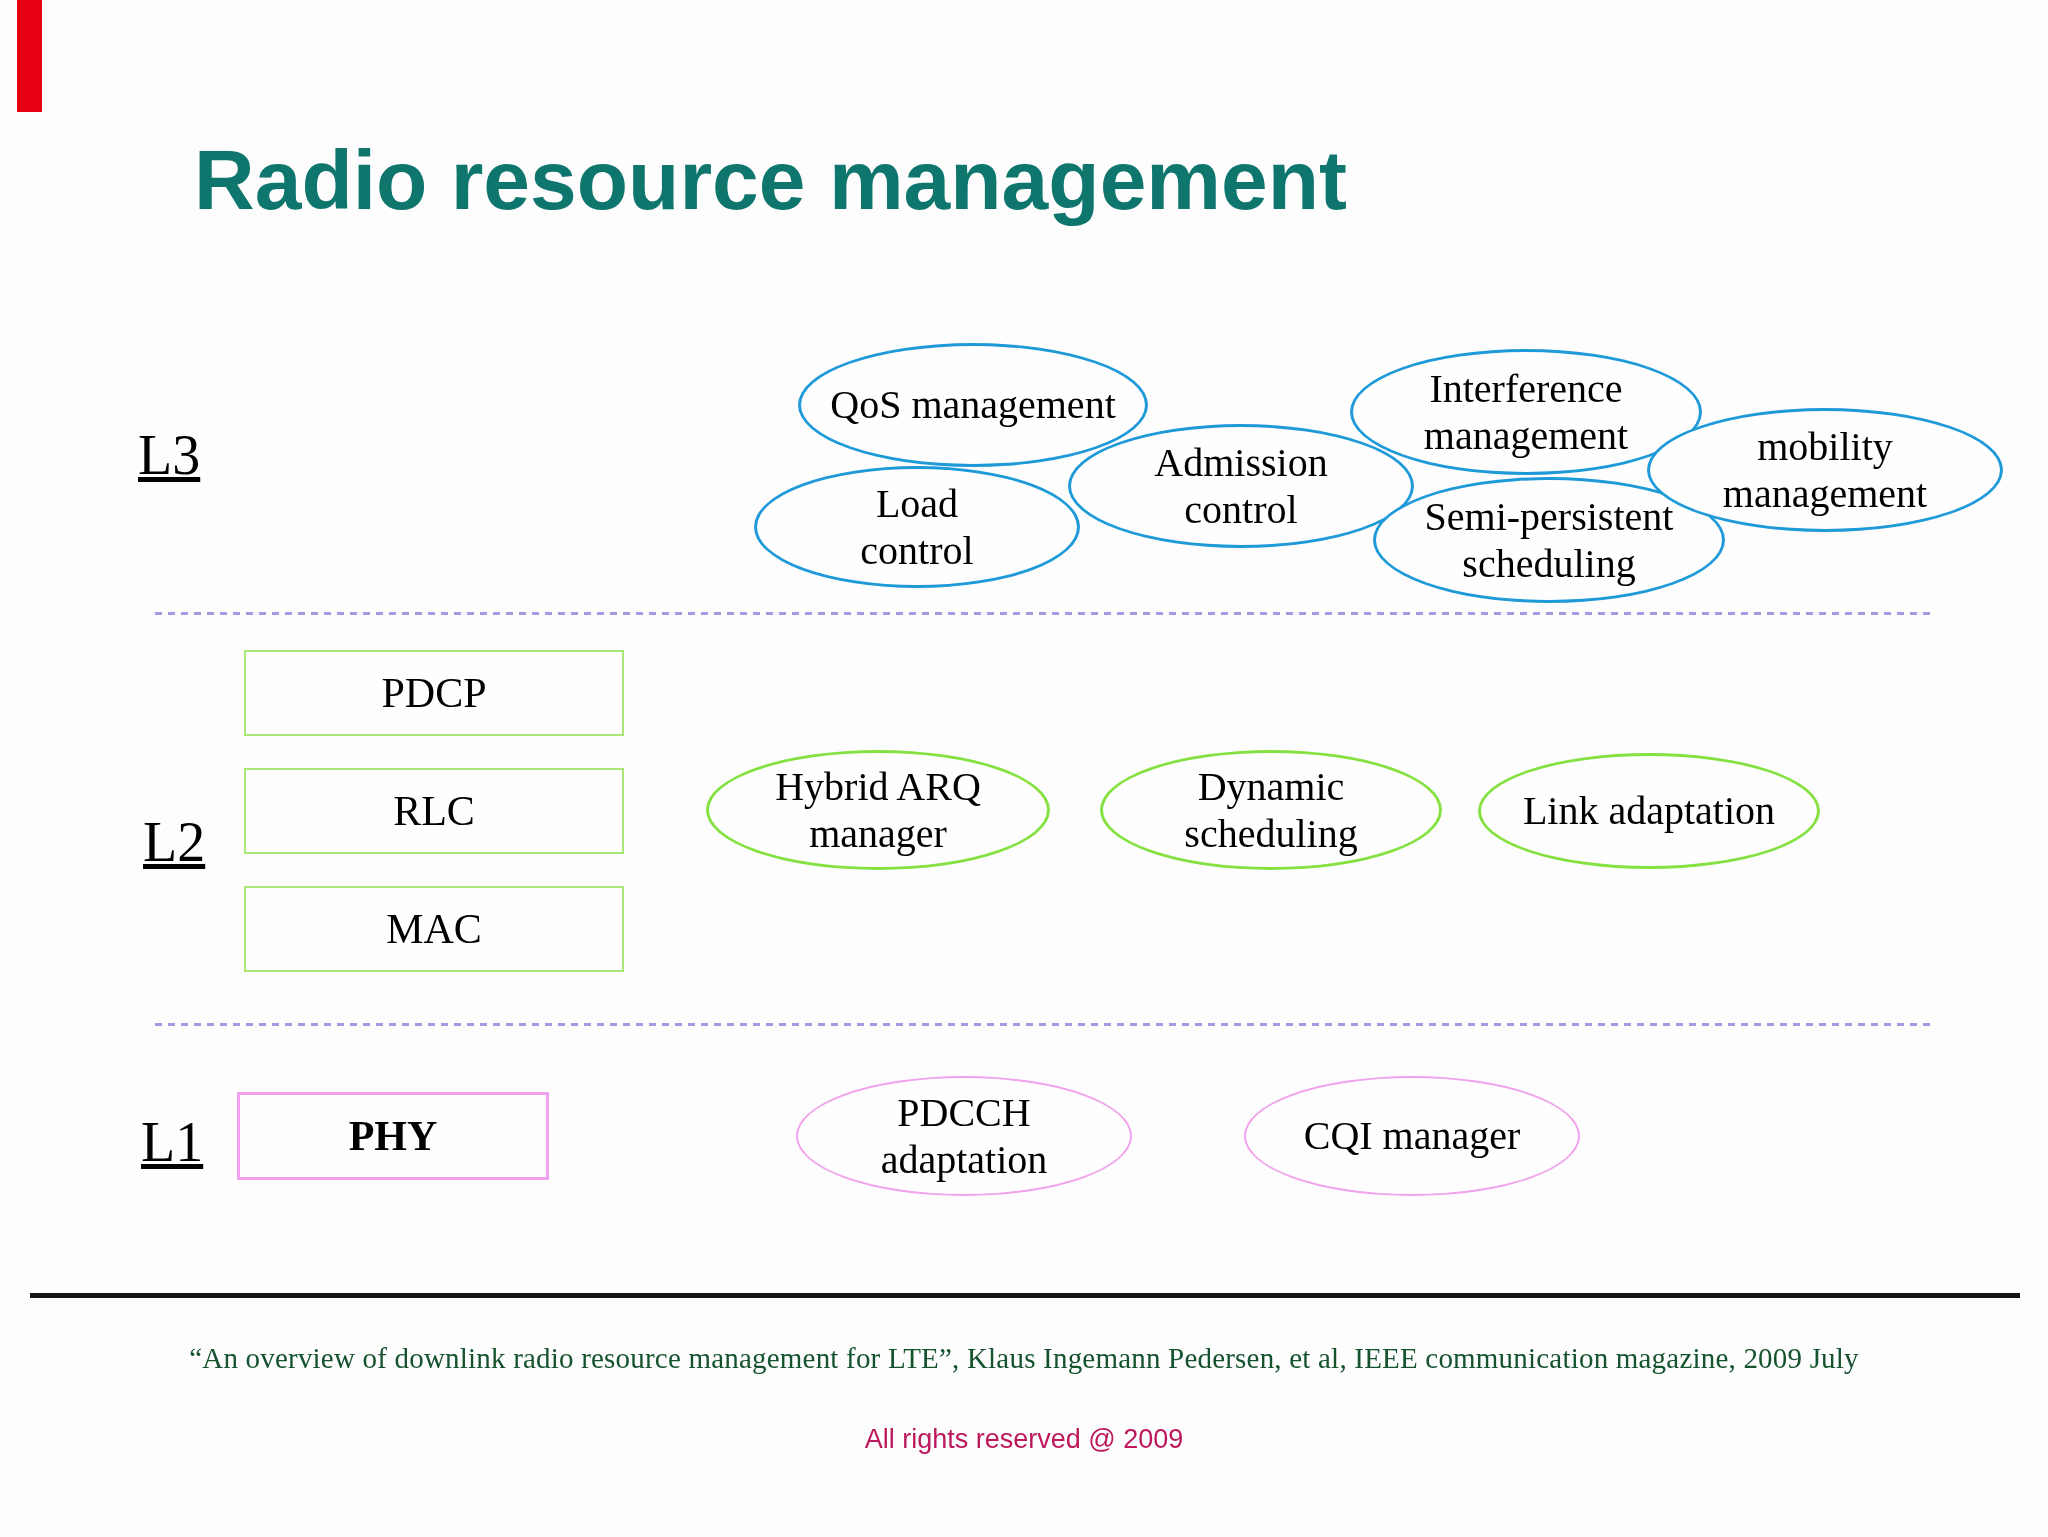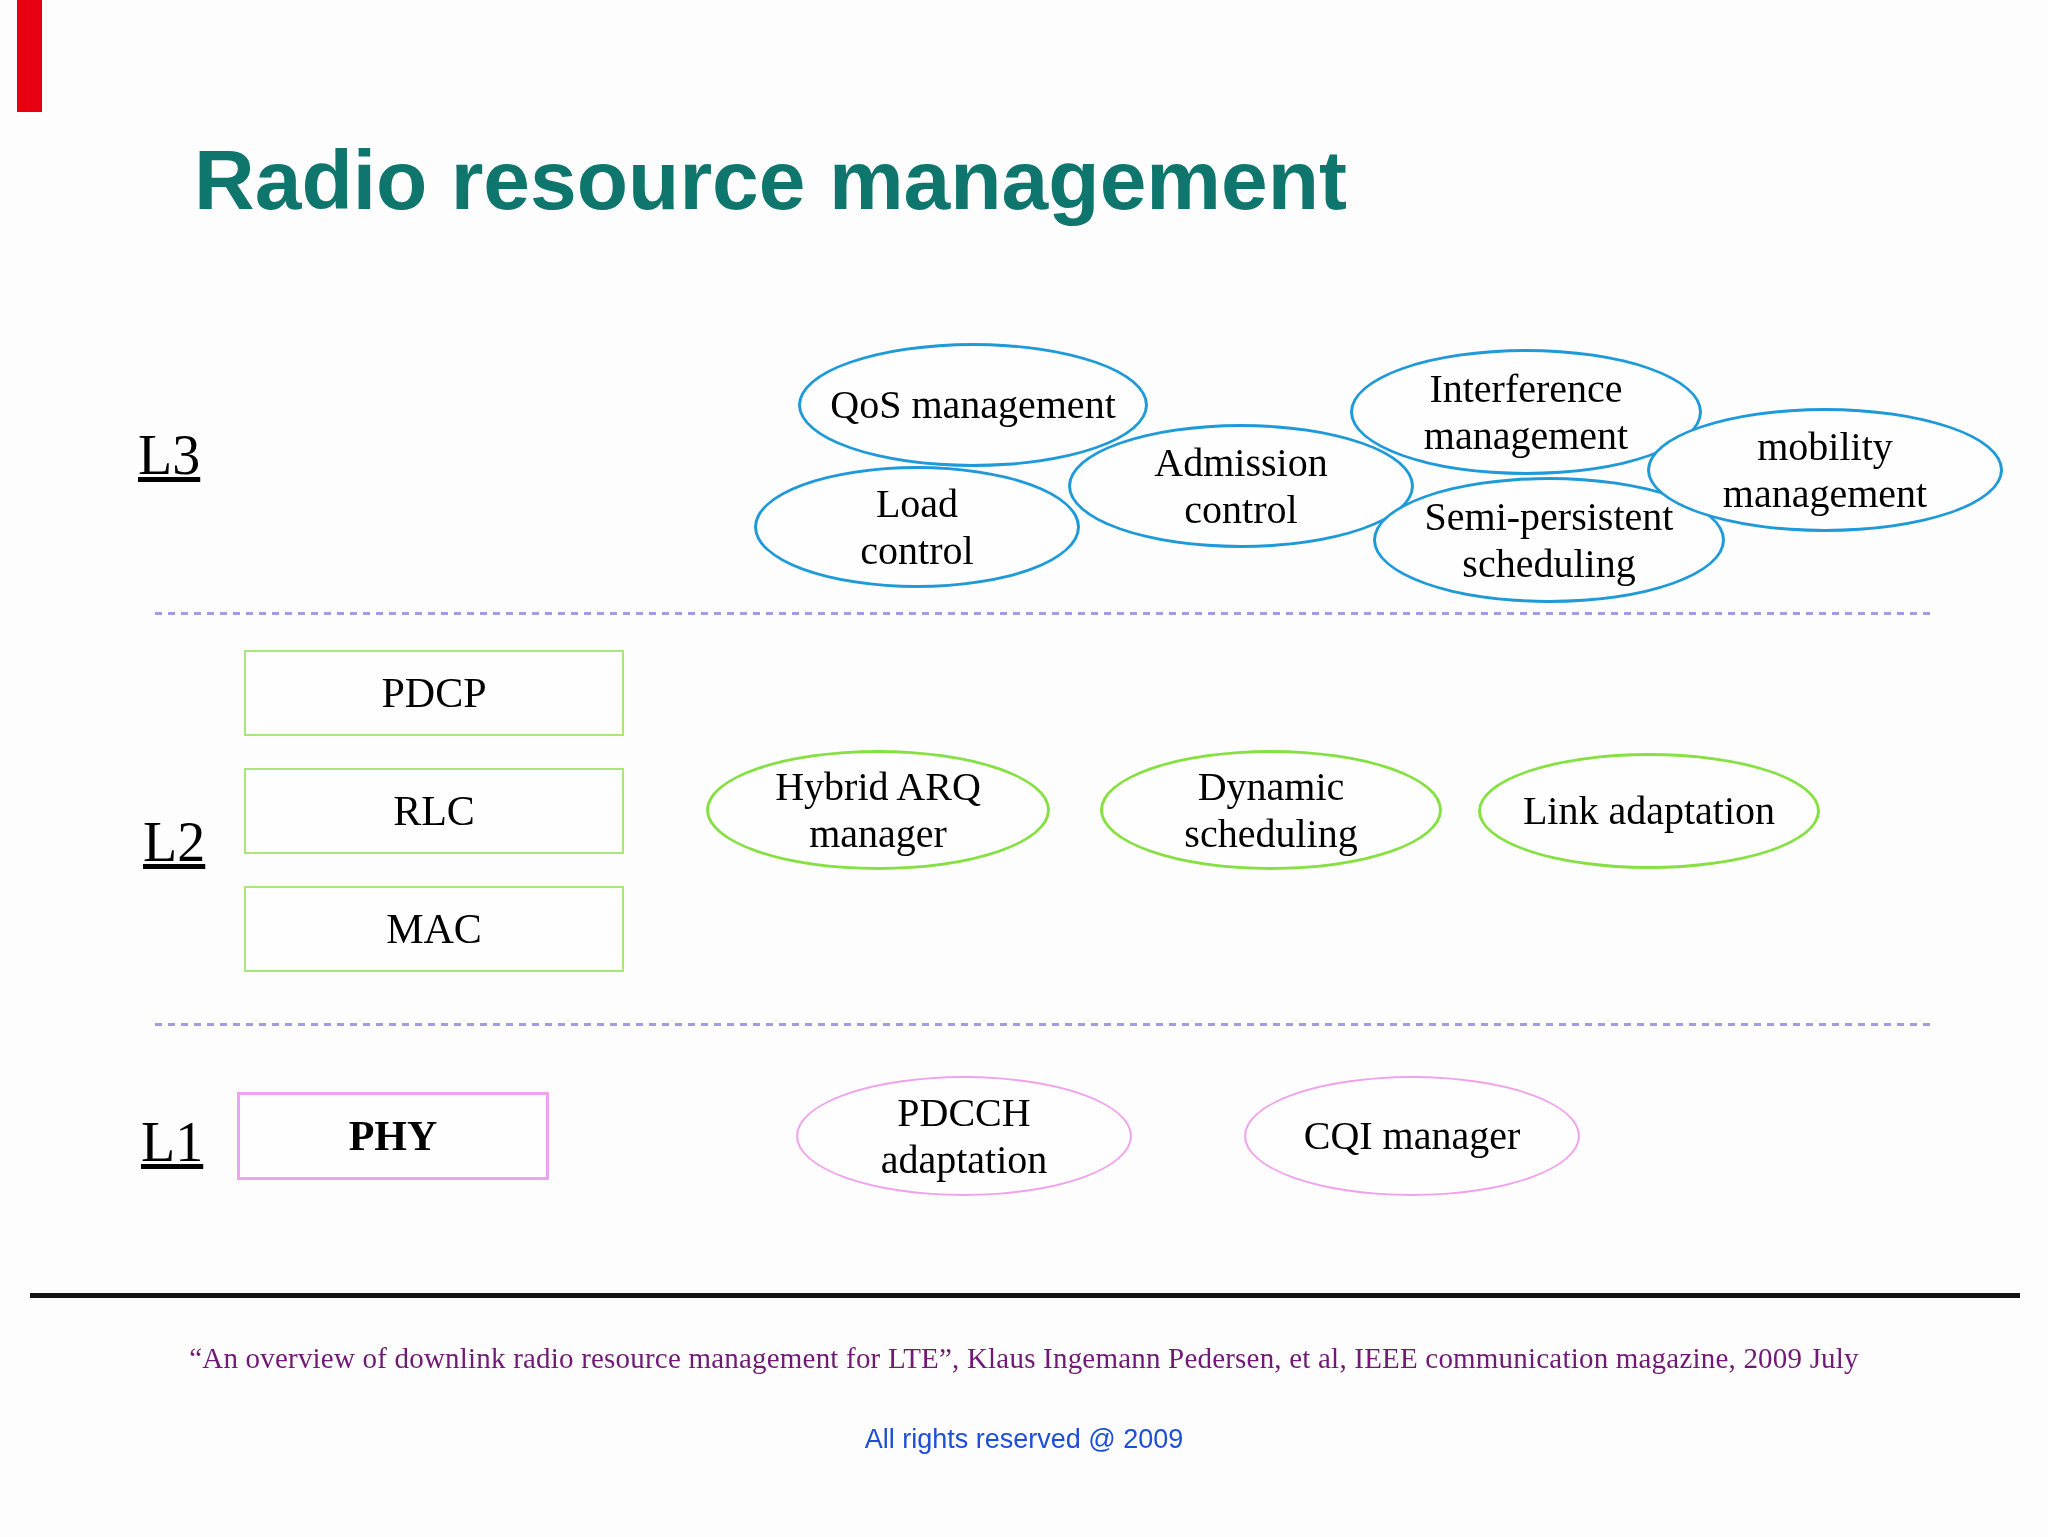--- a/index.html
+++ b/index.html
@@ -52,28 +52,28 @@
     position:absolute;left:155px;width:1775px;height:3px;
     background:repeating-linear-gradient(90deg,#a29ce2 0 7px,transparent 7px 13px);
   }
   .footer-rule{
     position:absolute;left:30px;top:1293px;width:1990px;height:5px;
     background:#141414;
   }
   .citation{
     position:absolute;left:0;top:1342px;width:2048px;
     text-align:center;
-    font-size:29px;color:#701a75;
+    font-size:29px;color:#14532d;
     letter-spacing:0.2px;
   }
   .rights{
     position:absolute;left:0;top:1424px;width:2048px;
     text-align:center;
     font-family:"Liberation Sans", sans-serif;
-    font-size:27px;color:#1d4ed8;
+    font-size:27px;color:#be185d;
   }
 </style>
 </head>
 <body>
 
 <div class="slide">
 
   <div class="red-bar"></div>
 
   <h1 class="title">Radio resource management</h1>

